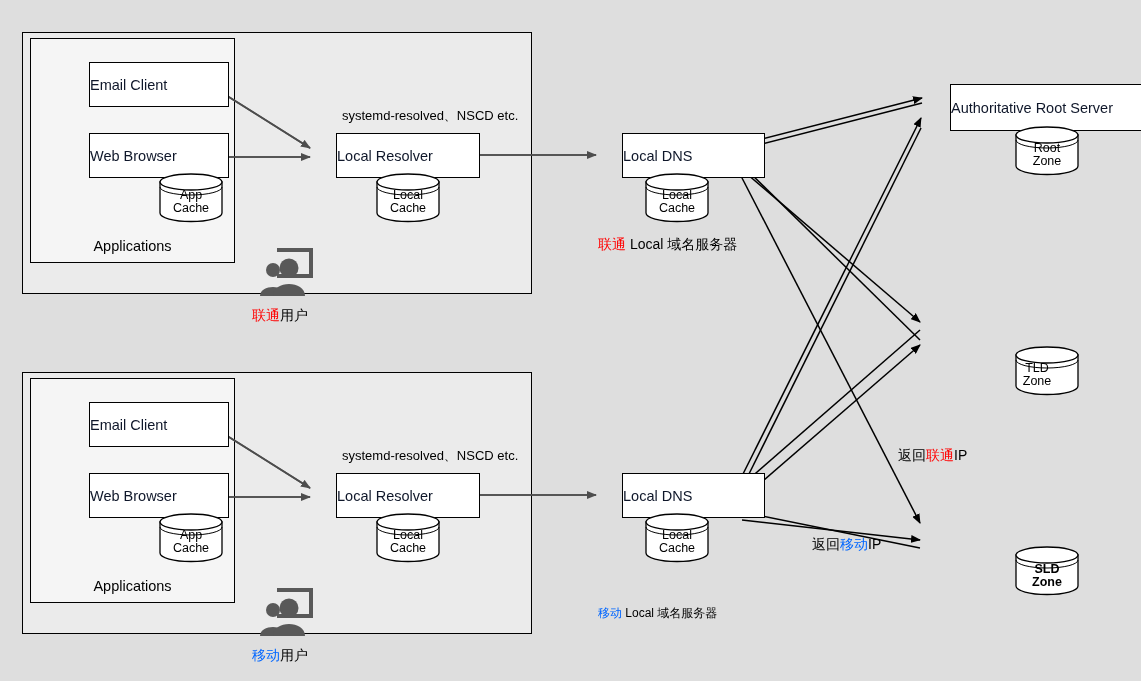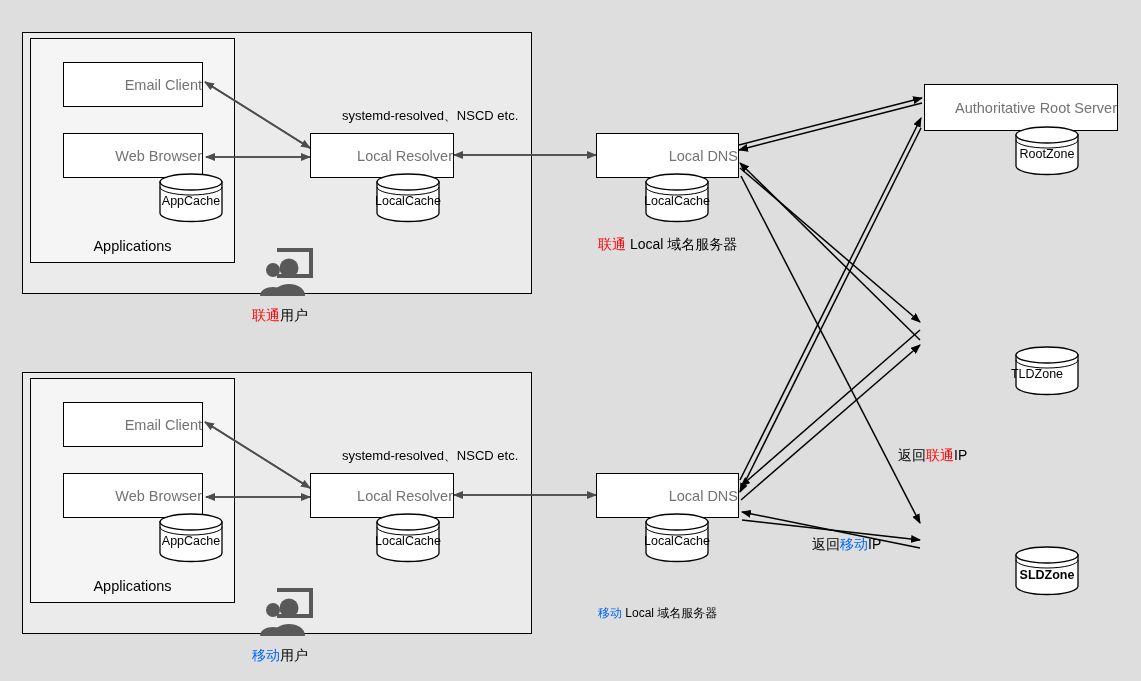--- a/index.html
+++ b/index.html
@@ -27,33 +27,34 @@
   }
   .app-label{
     position:absolute;left:0;right:0;bottom:8px;
     text-align:center;font-size:14.5px;color:#000;
   }
 
   
   .node{
     background:#ffffff;
     border:1px solid #000;
-    display:flex;align-items:center;justify-content:flex-end;
-    font-size:14.5px;color:#737373;
+    display:flex;align-items:center;justify-content:flex-start;
+    font-size:14.5px;color:#0f172a;
     text-align:center;
     z-index:6;
+    margin-left:26px;
   }
   .node.blue{background:#dae8fc;border:1px solid #6c8ebf;}
 
   
   .cyl{z-index:7;}
   .cyl svg{display:block;overflow:visible;}
   .cyl .cyl-text{
     position:absolute;left:0;right:0;top:0;bottom:0;
-    display:flex;flex-direction:row;align-items:center;justify-content:center;
+    display:flex;flex-direction:column;align-items:center;justify-content:center;
     font-size:12.5px;line-height:1.05;color:#000;
     padding-top:9px;box-sizing:border-box;
     pointer-events:none;
   }
 
   
   .cap{
     position:absolute;font-size:13.5px;color:#000;white-space:nowrap;
   }
   .cap.center{transform:translateX(-50%);}

